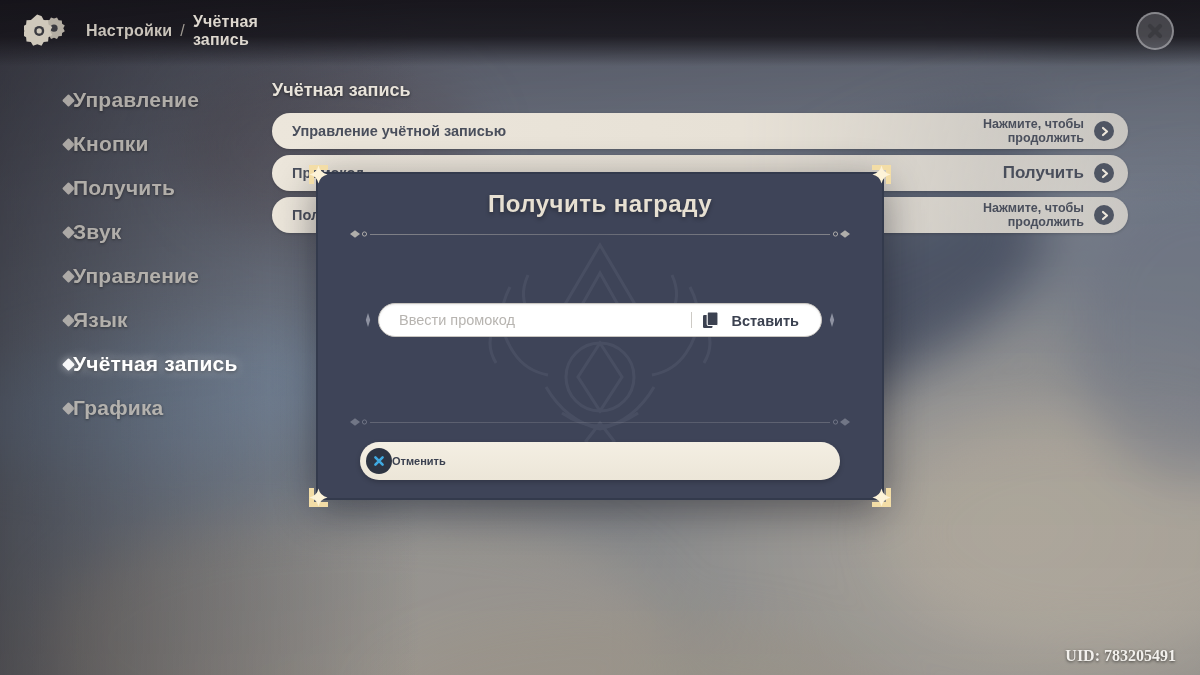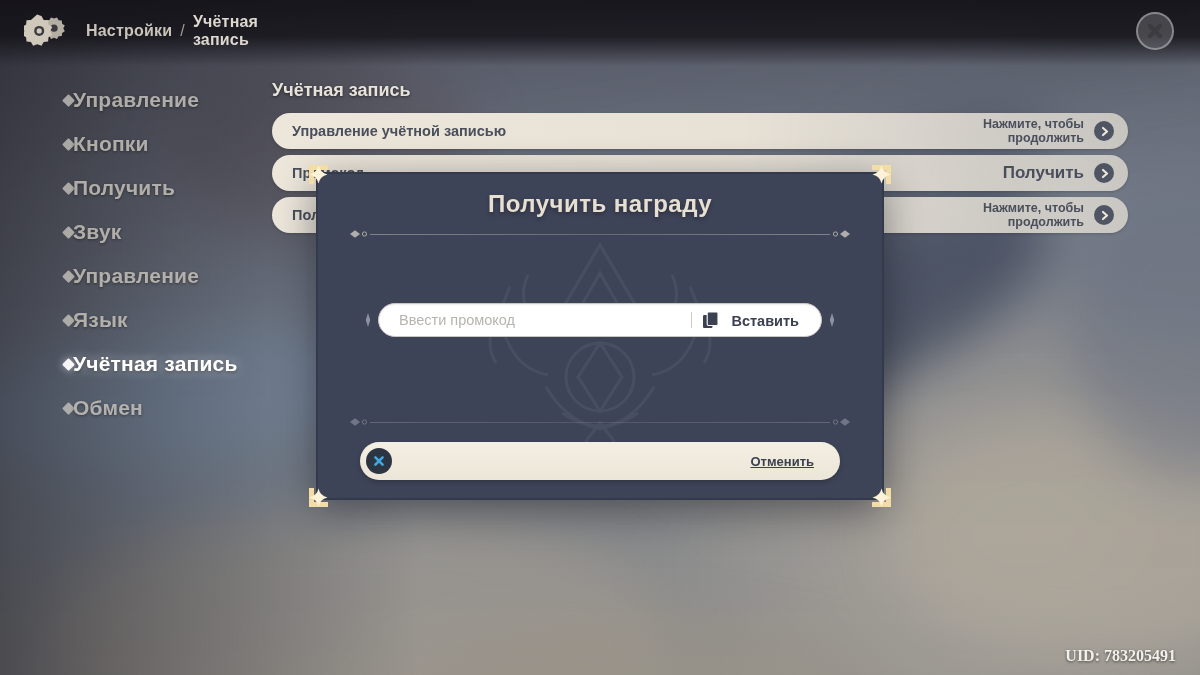--- a/index.html
+++ b/index.html
@@ -205,22 +205,22 @@
     box-shadow: 0 2px 5px rgba(0,0,0,.22);
     position: relative;
   }
   .act-icon {
     width: 26px; height: 26px; border-radius: 50%; margin-left: 6px; flex: none;
     display: flex; align-items: center; justify-content: center;
   }
   .act-icon.cancel { background: #2d3442; }
   .act-icon.confirm { background: #2d3442; }
   .act-label {
-    flex: 1; text-align: right; font-size: 13px; font-weight: bold;
-    color: #3b4150; margin-right: 26px; text-decoration: underline;
+    flex: 1; text-align: left; font-size: 11px; font-weight: bold;
+    color: #3b4150; margin-right: 26px;
   }
 
   
   .corner { position: absolute; width: 26px; height: 26px; z-index: 12; }
   .corner.tl { left: -10px; top: -10px; }
   .corner.tr { right: -10px; top: -10px; transform: scaleX(-1); }
   .corner.bl { left: -10px; bottom: -10px; transform: scaleY(-1); }
   .corner.br { right: -10px; bottom: -10px; transform: scale(-1,-1); }
 
   
@@ -302,21 +302,21 @@
     <div class="side-item dim">
       <span class="side-diamond"></span>
       <span class="side-label">Язык</span>
     </div>
     <div class="side-item active">
       <span class="side-diamond"></span>
       <span class="side-label">Учётная запись</span>
     </div>
     <div class="side-item dim">
       <span class="side-diamond"></span>
-      <span class="side-label">Обмен</span>
+      <span class="side-label">Графика</span>
     </div>
   </div>
 
   <div class="content">
     <div class="content-title">Учётная запись</div>
 
     <div class="row">
       <span class="row-label">Управление учётной записью</span>
       <div class="row-right">
         <div class="row-action">

